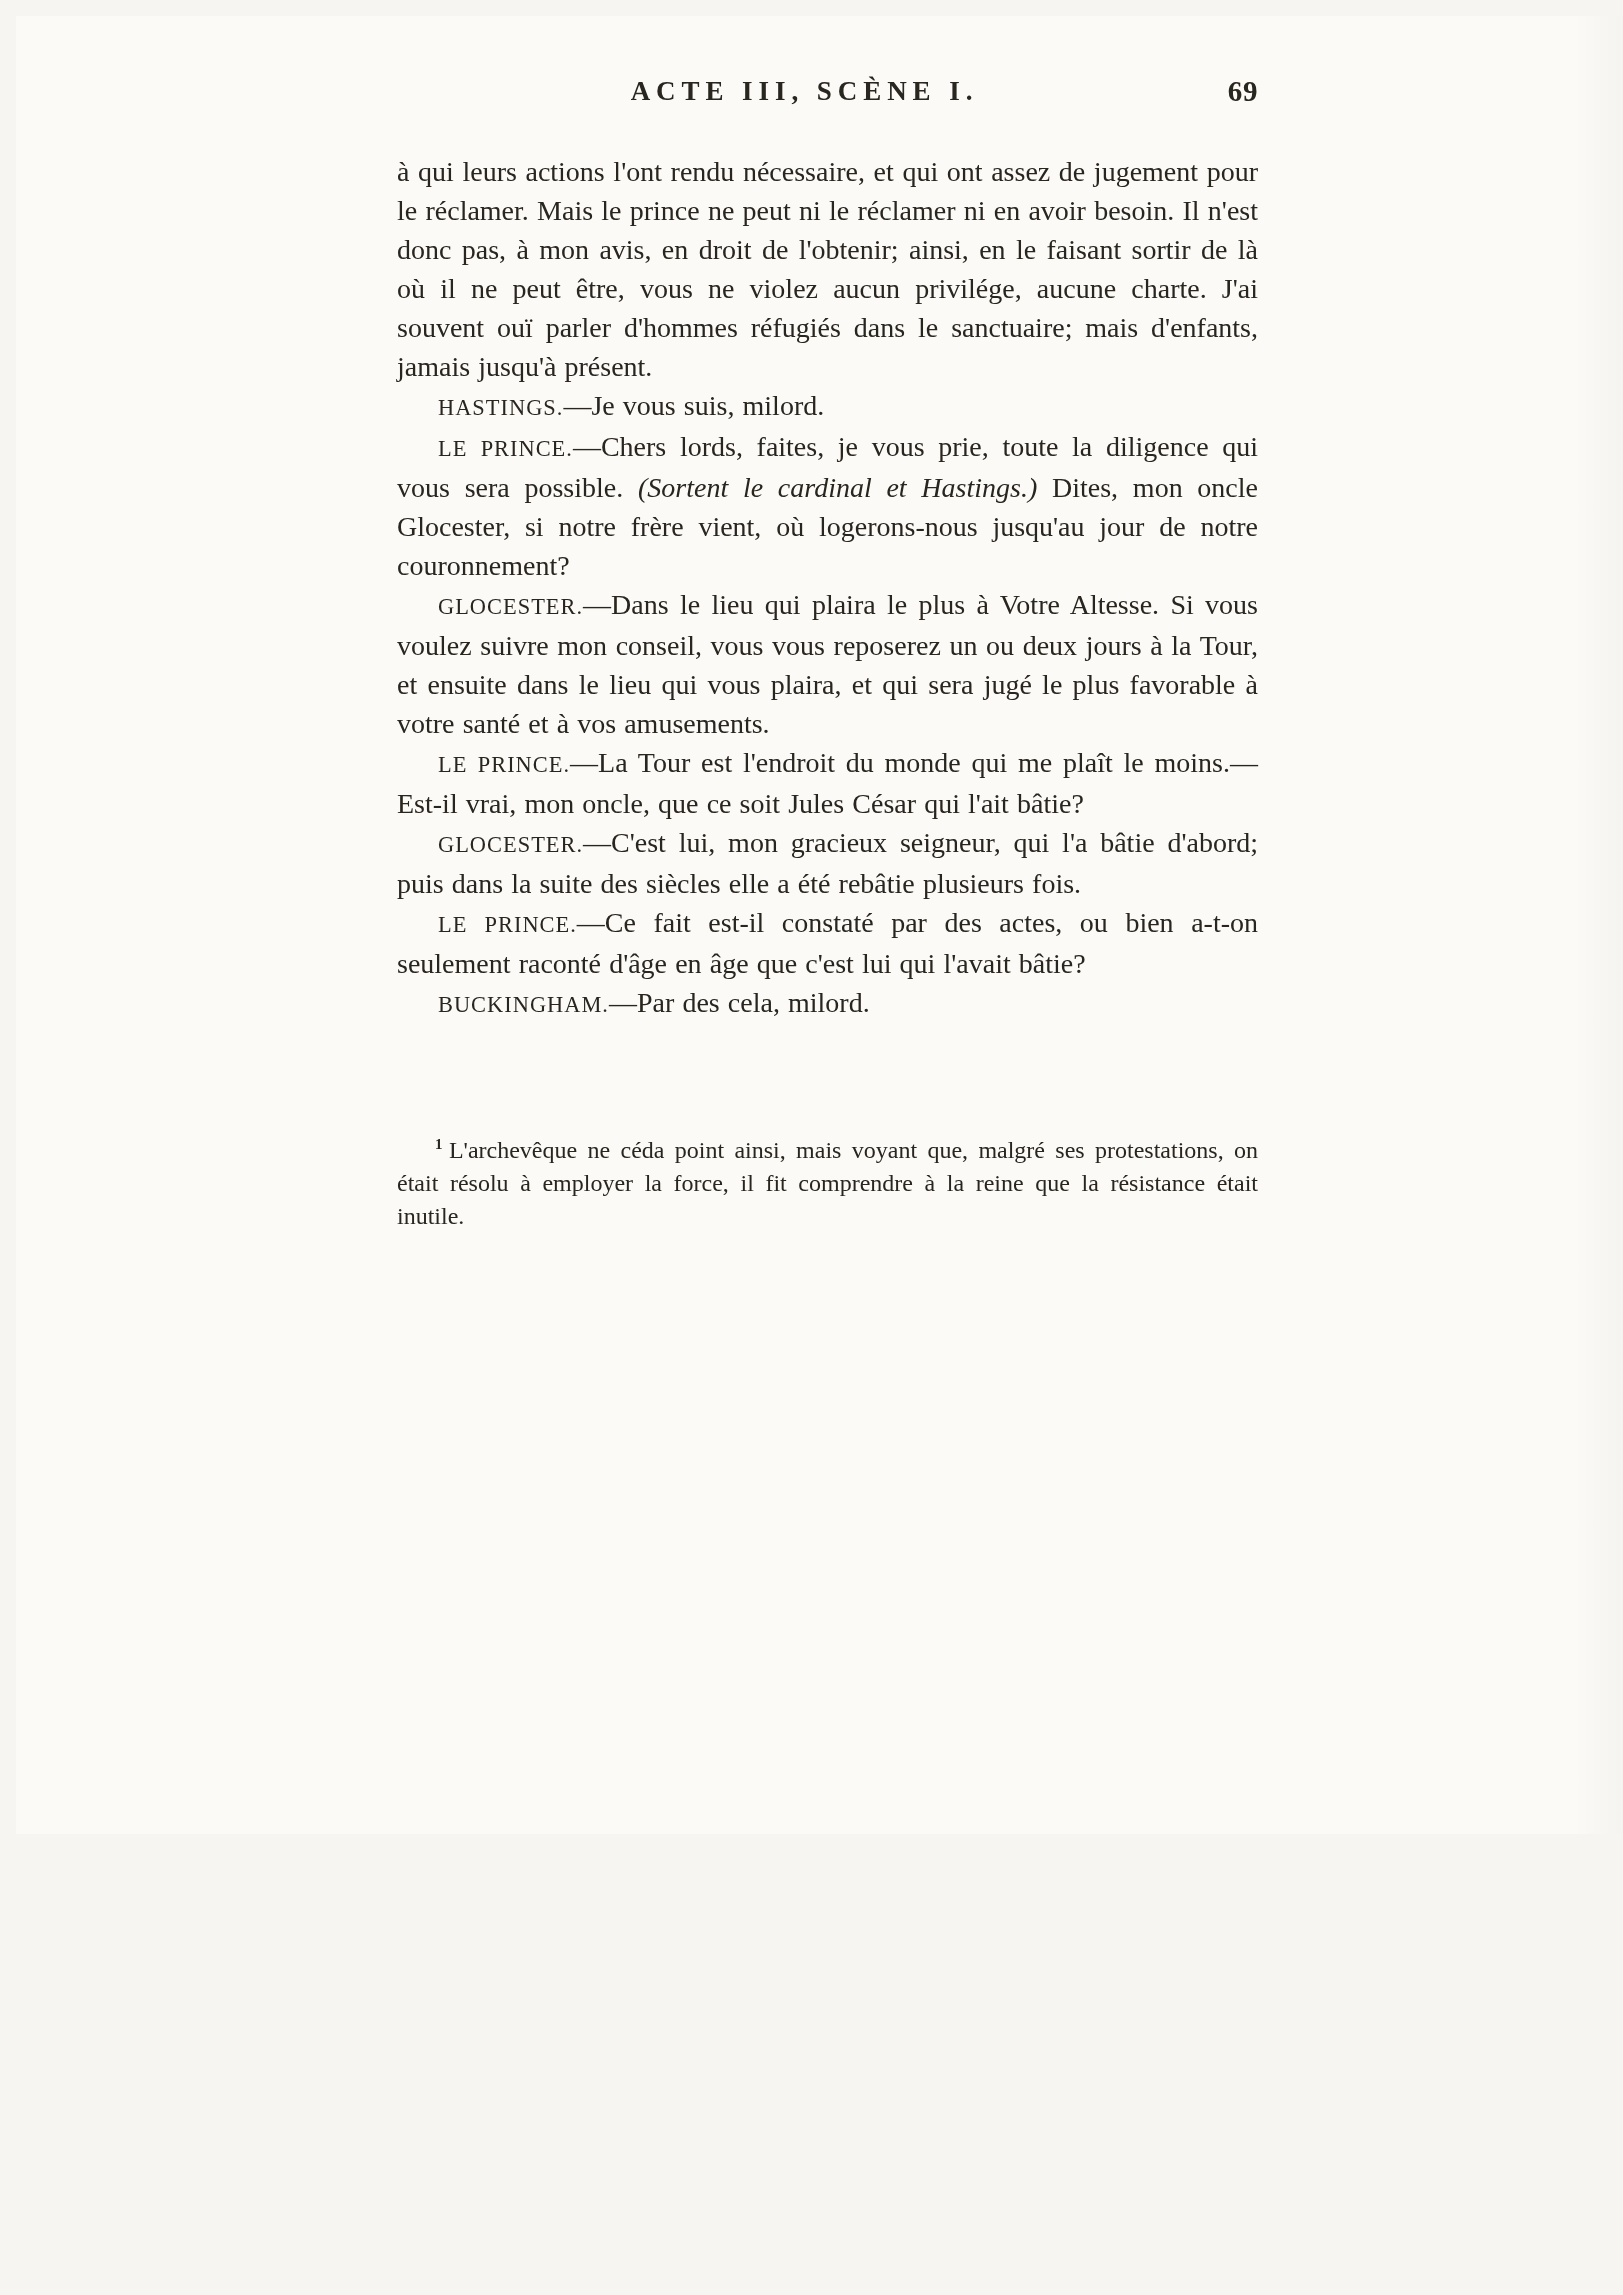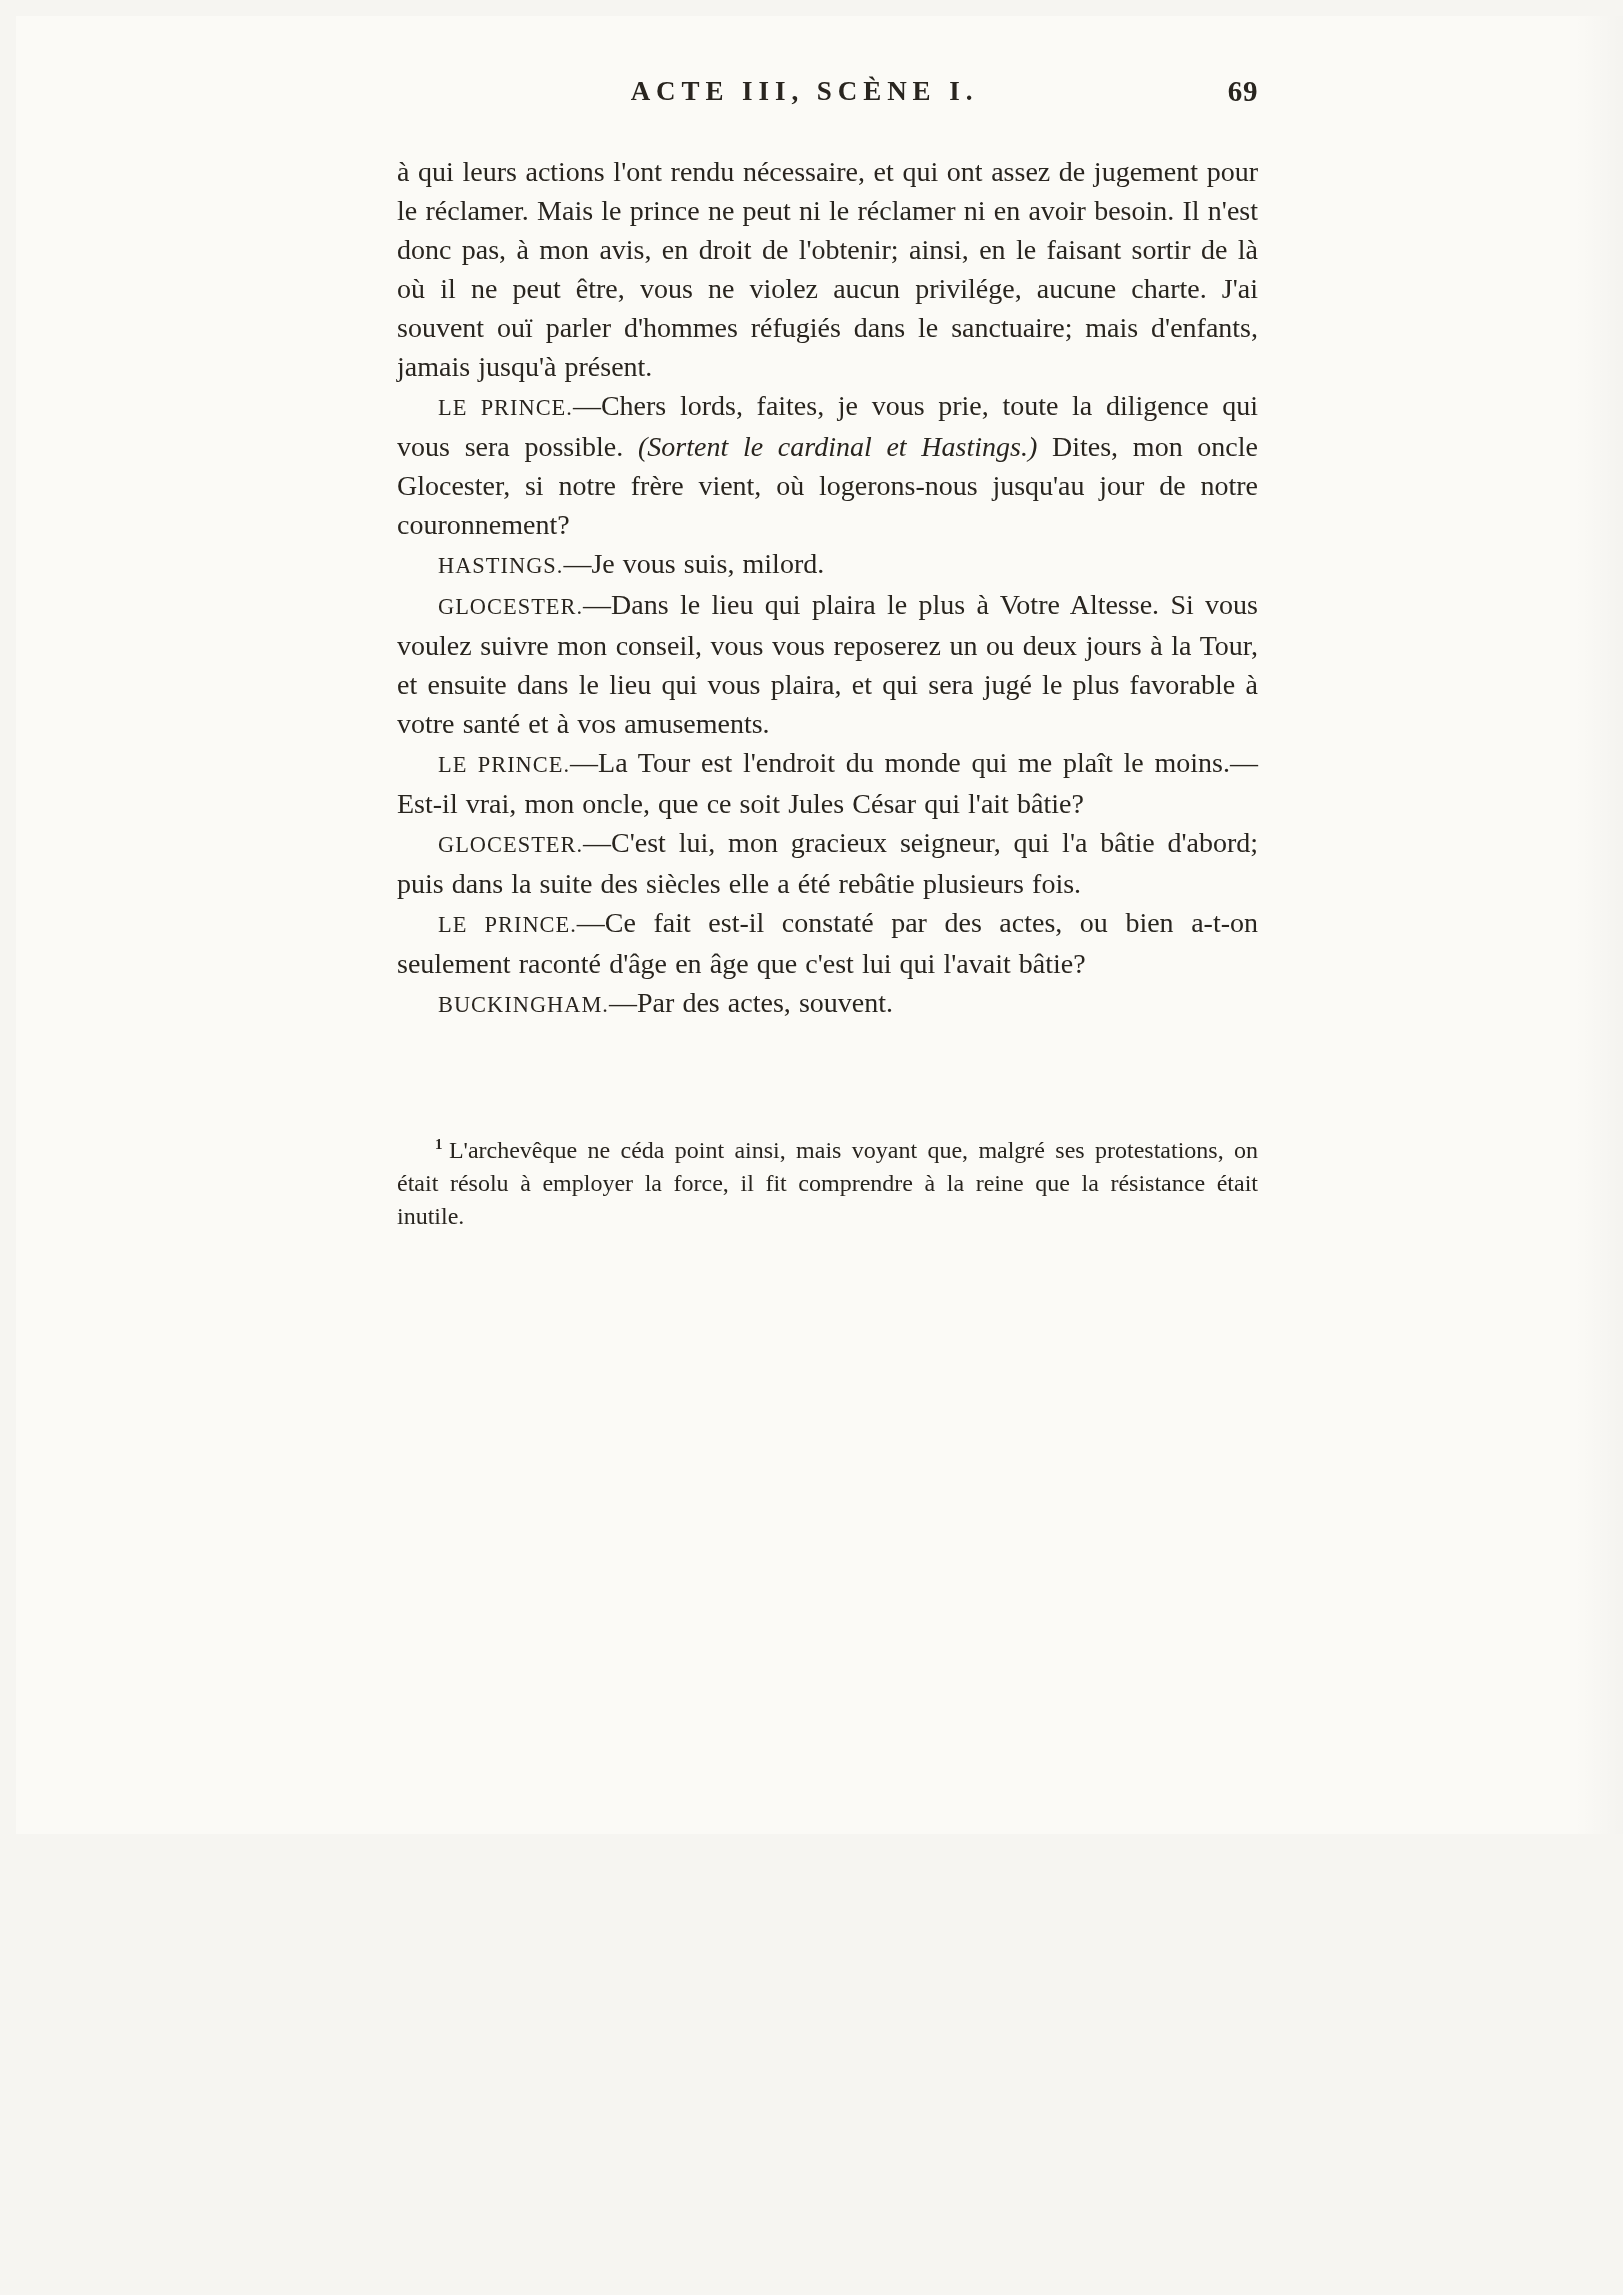--- a/index.html
+++ b/index.html
@@ -99,27 +99,27 @@
 <div class="page">
   <div class="column">
 
     <header class="page-header">
       <div class="running-title">ACTE III, SCÈNE I.</div>
       <div class="page-number">69</div>
     </header>
 
     <main class="text-block">
         <p class="para"><span class="normal">à qui leurs actions l'ont rendu nécessaire, et qui ont assez de jugement pour le réclamer. Mais le prince ne peut ni le réclamer ni en avoir besoin. Il n'est donc pas, à mon avis, en droit de l'obtenir; ainsi, en le faisant sortir de là où il ne peut être, vous ne violez aucun privilége, aucune charte. J'ai souvent ouï parler d'hommes réfugiés dans le sanctuaire; mais d'enfants, jamais jusqu'à présent.</span></p>
+        <p class="para indent"><span class="speaker">HASTINGS.</span><span class="normal">—Je vous suis, milord.</span></p>
         <p class="para indent"><span class="speaker">LE PRINCE.</span><span class="normal">—Chers lords, faites, je vous prie, toute la diligence qui vous sera possible. </span><span class="italic">(Sortent le cardinal et Hastings.)</span><span class="normal"> Dites, mon oncle Glocester, si notre frère vient, où logerons-nous jusqu'au jour de notre couronnement?</span></p>
-        <p class="para indent"><span class="speaker">HASTINGS.</span><span class="normal">—Je vous suis, milord.</span></p>
         <p class="para indent"><span class="speaker">GLOCESTER.</span><span class="normal">—Dans le lieu qui plaira le plus à Votre Altesse. Si vous voulez suivre mon conseil, vous vous reposerez un ou deux jours à la Tour, et ensuite dans le lieu qui vous plaira, et qui sera jugé le plus favorable à votre santé et à vos amusements.</span></p>
         <p class="para indent"><span class="speaker">LE PRINCE.</span><span class="normal">—La Tour est l'endroit du monde qui me plaît le moins.—Est-il vrai, mon oncle, que ce soit Jules César qui l'ait bâtie?</span></p>
         <p class="para indent"><span class="speaker">GLOCESTER.</span><span class="normal">—C'est lui, mon gracieux seigneur, qui l'a bâtie d'abord; puis dans la suite des siècles elle a été rebâtie plusieurs fois.</span></p>
         <p class="para indent"><span class="speaker">LE PRINCE.</span><span class="normal">—Ce fait est-il constaté par des actes, ou bien a-t-on seulement raconté d'âge en âge que c'est lui qui l'avait bâtie?</span></p>
-        <p class="para indent"><span class="speaker">BUCKINGHAM.</span><span class="normal">—Par des actes, souvent.</span></p>
+        <p class="para indent"><span class="speaker">BUCKINGHAM.</span><span class="normal">—Par des cela, milord.</span></p>
       </main>
 
     <footer class="footnote-block">
         <p class="fnote"><sup class="fnmark">1</sup><span>L'archevêque ne céda point ainsi, mais voyant que, malgré ses protestations, on était résolu à employer la force, il fit comprendre à la reine que la résistance était inutile.</span></p>
       </footer>
 
   </div>
 </div>
 
 

